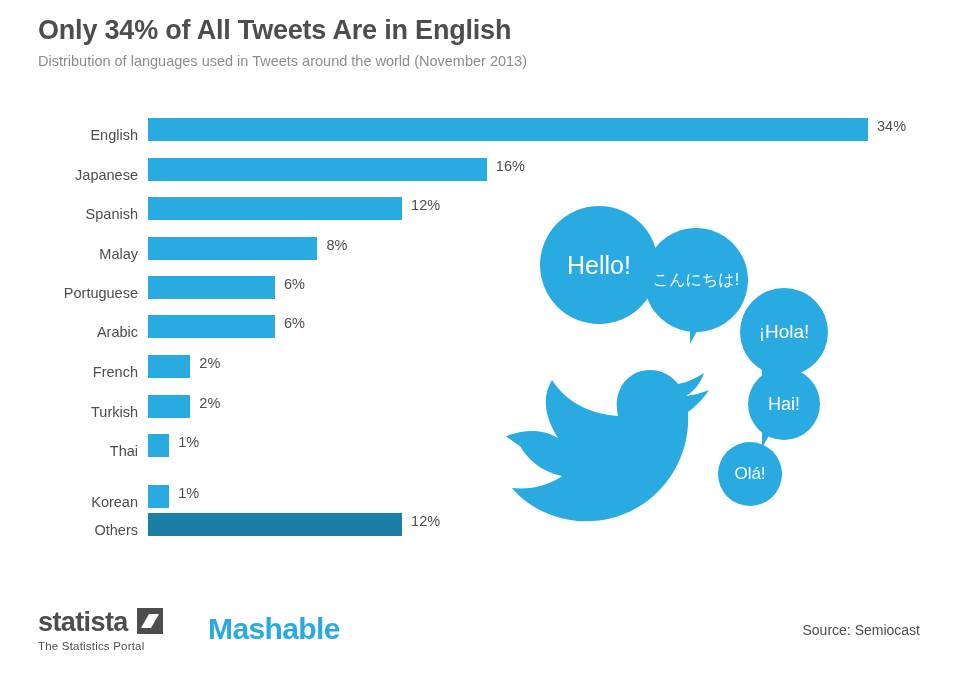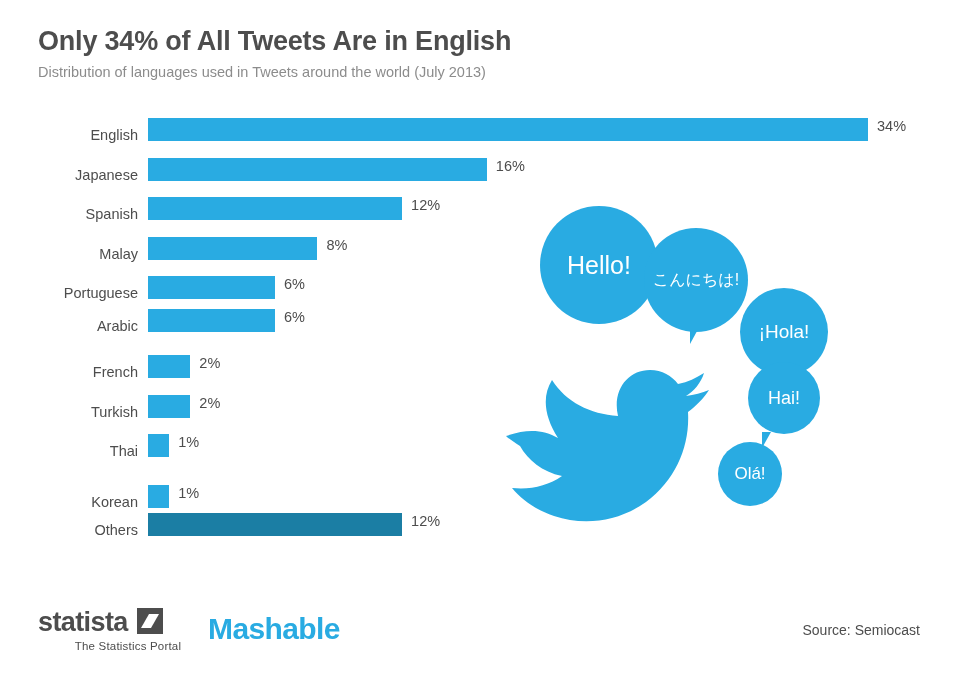--- a/index.html
+++ b/index.html
@@ -15,21 +15,21 @@
     position: relative;
   }
   .page {
     position: relative;
     width: 960px;
     height: 684px;
     box-sizing: border-box;
   }
   
   .header {
-    padding: 26px 40px 0 38px;
+    padding: 15px 40px 0 38px;
   }
   .title {
     font-size: 27px;
     font-weight: bold;
     color: #4d4d4d;
     letter-spacing: -0.2px;
     margin: 0;
     line-height: 1.15;
   }
   .subtitle {
@@ -96,21 +96,21 @@
     border-radius: 50%;
     color: #ffffff;
     display: flex;
     align-items: center;
     justify-content: center;
     font-size: 22px;
   }
   .bubble.b1 { left: 50px;  top: 36px;  width: 118px; height: 118px; font-size: 25px; }
   .bubble.b2 { left: 154px; top: 58px;  width: 104px; height: 104px; font-size: 16px; }
   .bubble.b3 { left: 250px; top: 118px; width: 88px;  height: 88px;  font-size: 19px; }
-  .bubble.b4 { left: 258px; top: 192px; width: 72px;  height: 72px;  font-size: 18px; }
+  .bubble.b4 { left: 258px; top: 198px; width: 72px;  height: 72px;  font-size: 18px; }
   .bubble.b5 { left: 228px; top: 272px; width: 64px;  height: 64px;  font-size: 17px; }
   .tail {
     position: absolute;
     width: 0; height: 0;
   }
   .tail1 { left: 120px; top: 126px; border-left: 14px solid #29abe2; border-bottom: 26px solid transparent; }
   .tail2 { left: 200px; top: 152px; border-left: 12px solid #29abe2; border-bottom: 22px solid transparent; }
   .tail3 { left: 272px; top: 198px; border-left: 10px solid #29abe2; border-bottom: 18px solid transparent; }
   .tail4 { left: 272px; top: 262px; border-left: 9px solid #29abe2;  border-bottom: 16px solid transparent; }
   .bird {
@@ -148,21 +148,20 @@
     height: 26px;
     margin-left: 5px;
     vertical-align: -3px;
     position: relative;
   }
   .statista-tag {
     font-size: 11.5px;
     color: #4d4d4d;
     margin-top: 4px;
     letter-spacing: 0.2px;
-    text-align: center;
   }
   .mashable {
     position: absolute;
     left: 208px;
     top: 14px;
     font-size: 30px;
     font-weight: bold;
     color: #29abe2;
     letter-spacing: -0.6px;
   }
@@ -174,21 +173,21 @@
     color: #4d4d4d;
   }
 </style>
 </head>
 <body>
 
 <div class="page">
 
   <div class="header">
     <h1 class="title">Only 34% of All Tweets Are in English</h1>
-    <p class="subtitle">Distribution of languages used in Tweets around the world (July 2013)</p>
+    <p class="subtitle">Distribution of languages used in Tweets around the world (November 2013)</p>
   </div>
 
   <div class="chart" id="chart">
       <div class="row" style="top: 0px; width: 960px;">
         <div class="cat-label">English</div>
         <div class="bar-wrap">
           <div class="bar" style="width: 720px; background: rgb(41, 171, 226);"></div>
           <span class="val-label">34%</span>
         </div>
       </div>
@@ -213,21 +212,21 @@
           <span class="val-label">8%</span>
         </div>
       </div>
       <div class="row" style="top: 158px; width: 960px;">
         <div class="cat-label">Portuguese</div>
         <div class="bar-wrap">
           <div class="bar" style="width: 127.059px; background: rgb(41, 171, 226);"></div>
           <span class="val-label">6%</span>
         </div>
       </div>
-      <div class="row" style="top: 191px; width: 960px;">
+      <div class="row" style="top: 197px; width: 960px;">
         <div class="cat-label">Arabic</div>
         <div class="bar-wrap">
           <div class="bar" style="width: 127.059px; background: rgb(41, 171, 226);"></div>
           <span class="val-label">6%</span>
         </div>
       </div>
       <div class="row" style="top: 237px; width: 960px;">
         <div class="cat-label">French</div>
         <div class="bar-wrap">
           <div class="bar" style="width: 42.3529px; background: rgb(41, 171, 226);"></div>

